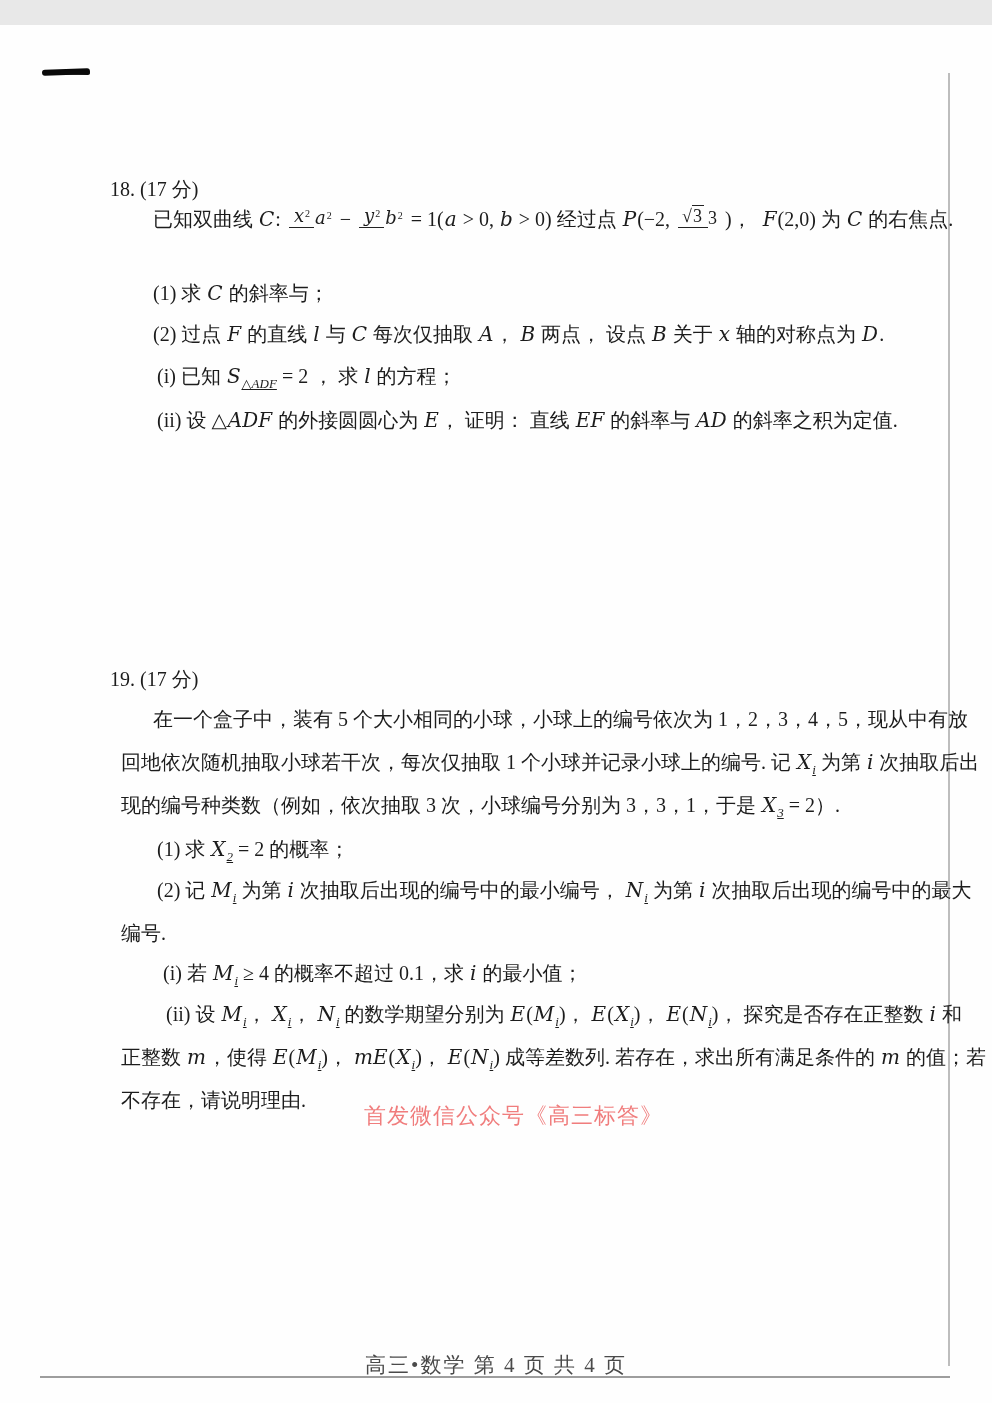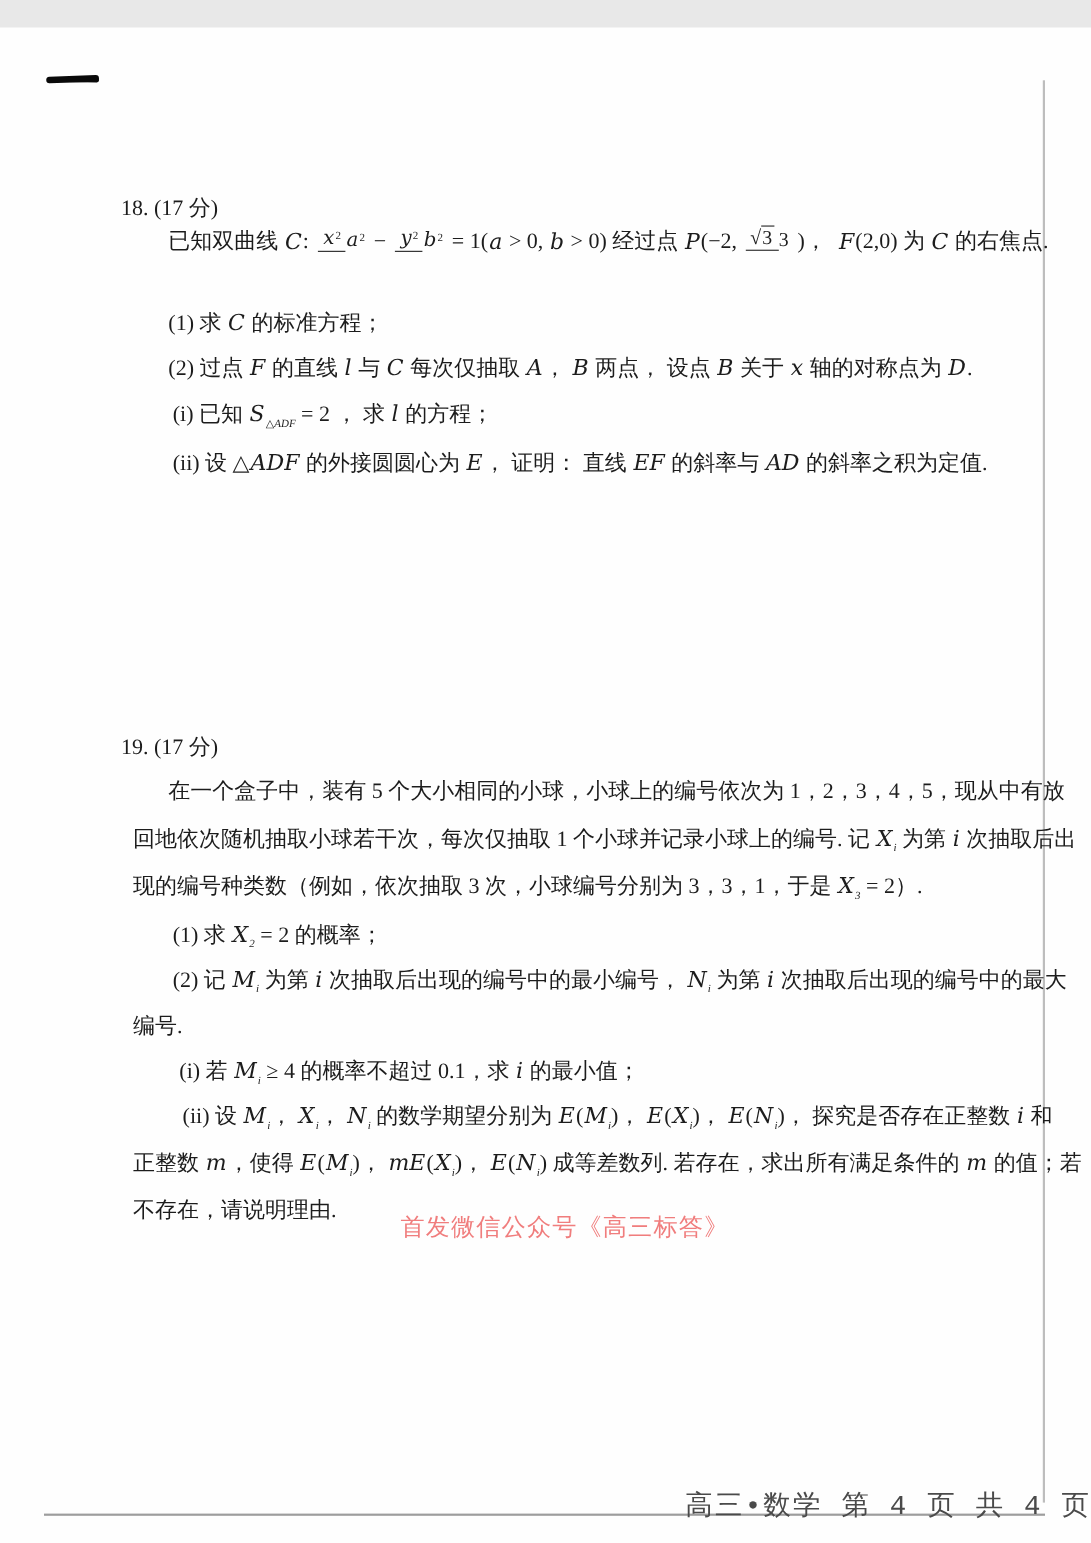--- a/index.html
+++ b/index.html
@@ -19,24 +19,25 @@
     line-height:26px;
     color:#1c1c1c;
   }
   .heading{font-size:20px;}
   em, .mi{
     font-style:italic;
     font-family:"DejaVu Serif",serif;
     padding:0 1px;
   }
   sub{
-    font-size:10px;
+    font-size:13px;
     font-style:italic;
     vertical-align:-5px;
     line-height:0;
+    text-decoration:underline;
   }
   sup{
     font-size:11px;
     vertical-align:7px;
     line-height:0;
   }
   .mathline{
     display:flex;
     align-items:flex-start;
   }
@@ -70,25 +71,24 @@
     font-size:22px;
     letter-spacing:1px;
     color:#f07d7d;
     font-family:"Liberation Serif","DejaVu Serif",serif;
     text-align:center;
   }
   .footer{
     position:absolute;
     left:0;top:1326px;
     width:992px;
-    text-align:right;
-    font-size:25px;
+    text-align:center;
+    font-size:21px;
     letter-spacing:2px;
     color:#4a4a4a;
-    font-family:Liberation Mono, monospace;
   }
   .vline{
     position:absolute;
     left:948px;top:48px;
     width:2px;height:1293px;
     background:#bdbdbd;
   }
   .hline{
     position:absolute;
     left:40px;top:1351px;
@@ -118,21 +118,21 @@
 
 <div class="page">
 
   <div class="scan-mark"></div>
   <div class="vline"></div>
   <div class="hline"></div>
 
   <section>
     <div class="line heading" style="left:110px;top:151px">18. (17 分)</div>
     <div class="line mathline" style="left:153px;top:181px;height:62px"><span>已知双曲线 </span><em>C</em><span>: </span><span class="frac"><span class="num"><em>x</em><sup>2</sup></span><span class="den"><em>a</em><sup>2</sup></span></span><span> − </span><span class="frac"><span class="num"><em>y</em><sup>2</sup></span><span class="den"><em>b</em><sup>2</sup></span></span><span> = 1(</span><em>a</em><span> &gt; 0, </span><em>b</em><span> &gt; 0) 经过点 </span><em>P</em><span>(−2, </span><span class="frac"><span class="num"><span class="rad"><span class="rs">√</span><span class="rc">3</span></span></span><span class="den"><span>3</span></span></span><span> )，  </span><em>F</em><span>(2,0) 为 </span><em>C</em><span> 的右焦点.</span></div>
-    <div class="line" style="left:153px;top:255px"><span>(1) 求 </span><em>C</em><span> 的标准方程；</span></div>
+    <div class="line" style="left:153px;top:255px"><span>(1) 求 </span><em>C</em><span> 的斜率与；</span></div>
     <div class="line" style="left:153px;top:296px"><span>(2) 过点 </span><em>F</em><span> 的直线 </span><em>l</em><span> 与 </span><em>C</em><span> 每次仅抽取 </span><em>A</em><span>， </span><em>B</em><span> 两点， 设点 </span><em>B</em><span> 关于 </span><em>x</em><span> 轴的对称点为 </span><em>D</em><span>.</span></div>
     <div class="line" style="left:157px;top:338px"><span>(i) 已知 </span><em>S</em><sub>△ADF</sub><span> = 2 ， 求 </span><em>l</em><span> 的方程；</span></div>
     <div class="line" style="left:157px;top:382px"><span>(ii) 设 △</span><em>ADF</em><span> 的外接圆圆心为 </span><em>E</em><span>， 证明： 直线 </span><em>EF</em><span> 的斜率与 </span><em>AD</em><span> 的斜率之积为定值.</span></div>
   </section>
 
   <section>
     <div class="line heading" style="left:110px;top:641px">19. (17 分)</div>
     <div class="line" style="left:153px;top:681px"><span>在一个盒子中，装有 5 个大小相同的小球，小球上的编号依次为 1，2，3，4，5，现从中有放</span></div>
     <div class="line" style="left:121px;top:724px"><span>回地依次随机抽取小球若干次，每次仅抽取 1 个小球并记录小球上的编号. 记 </span><em>X</em><sub>i</sub><span> 为第 </span><em>i</em><span> 次抽取后出</span></div>
     <div class="line" style="left:121px;top:767px"><span>现的编号种类数（例如，依次抽取 3 次，小球编号分别为 3，3，1，于是 </span><em>X</em><sub>3</sub><span> = 2）.</span></div>

